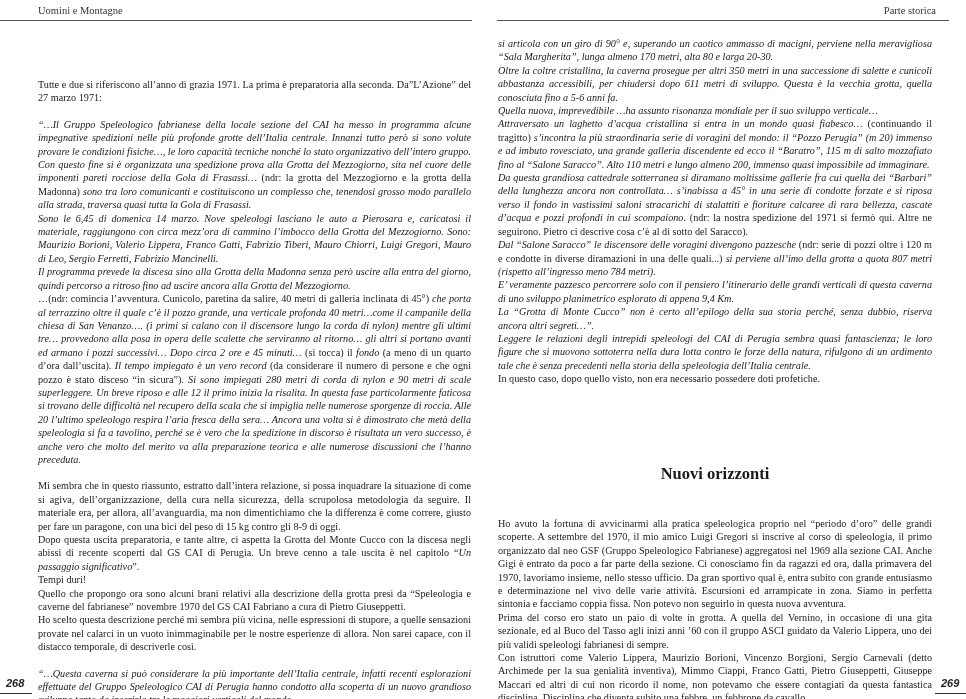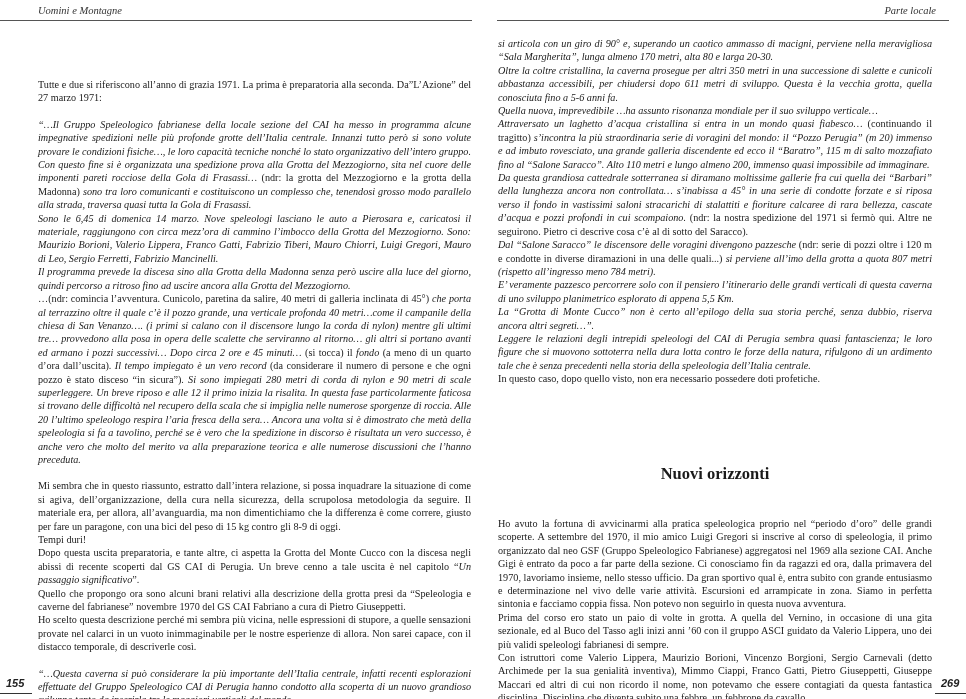--- a/index.html
+++ b/index.html
@@ -1,20 +1,20 @@
 <!DOCTYPE html>
 <html><head>
 <meta charset="utf-8">
 <style>
   html,body{margin:0;padding:0;background:#fff;}
   body{width:966px;height:699px;overflow:hidden;position:relative;font-family:"Liberation Serif","DejaVu Serif",serif;color:#1a1a1a;}
   .page{position:absolute;top:0;height:699px;}
   #left{left:0;width:483px;}
   #right{left:483px;width:483px;}
-  .running-head{position:absolute;top:5px;font-style:italic;font-size:10.5px;color:#333;}
+  .running-head{position:absolute;top:5px;font-size:10.5px;color:#333;}
   #left .running-head{left:38px;}
   #right .running-head{right:30px;}
   .head-rule{position:absolute;top:20px;height:1px;background:#555;}
   #left .head-rule{left:0;width:472px;}
   #right .head-rule{left:14px;width:452px;}
   .col{position:absolute;font-size:10.2px;line-height:13.4px;text-align:justify;}
   #left .col{left:38px;width:433px;margin-top:41px;}
   #right .col{left:15px;width:434px;}
   .col p{margin:0;}
   .it{font-style:italic;}
@@ -32,47 +32,47 @@
 <body>
 
 <div class="page" id="left">
   <div class="running-head">Uomini e Montagne</div>
   <div class="head-rule"></div>
   <div class="col" style="top:37px;">
       <p><span>Tutte e due si riferiscono all’anno di grazia 1971. La prima è preparatoria alla seconda. Da”L’Azione” del 27 marzo 1971:</span></p>
       <div class="gap"></div>
       <p><span class="it">“…Il Gruppo Speleologico fabrianese della locale sezione del CAI ha messo in programma alcune impegnative spedizioni nelle più profonde grotte dell’Italia centrale. Innanzi tutto però si sono volute provare le condizioni fisiche…, le loro capacità tecniche nonché lo stato organizzativo dell’intero gruppo. Con questo fine si è organizzata una spedizione prova alla Grotta del Mezzogiorno, sita nel cuore delle imponenti pareti rocciose della Gola di Frasassi… </span><span>(ndr: la grotta del Mezzogiorno e la grotta della Madonna) </span><span class="it">sono tra loro comunicanti e costituiscono un complesso che, tenendosi grosso modo parallelo alla strada, traversa quasi tutta la Gola di Frasassi.</span></p>
       <p><span class="it">Sono le 6,45 di domenica 14 marzo. Nove speleologi lasciano le auto a Pierosara e, caricatosi il materiale, raggiungono con circa mezz’ora di cammino l’imbocco della Grotta del Mezzogiorno. Sono: Maurizio Borioni, Valerio Lippera, Franco Gatti, Fabrizio Tiberi, Mauro Chiorri, Luigi Gregori, Mauro di Leo, Sergio Ferretti, Fabrizio Mancinelli.</span></p>
-      <p><span class="it">Il programma prevede la discesa sino alla Grotta della Madonna senza però uscire alla luce del giorno, quindi percorso a ritroso fino ad uscire ancora alla Grotta del Mezzogiorno.</span></p>
+      <p><span class="it">Il programma prevede la discesa sino alla Grotta della Madonna senza però uscire alla entra del giorno, quindi percorso a ritroso fino ad uscire ancora alla Grotta del Mezzogiorno.</span></p>
       <p><span>…(ndr: comincia l’avventura. Cunicolo, paretina da salire, 40 metri di galleria inclinata di 45°) </span><span class="it">che porta al terrazzino oltre il quale c’è il pozzo grande, una verticale profonda 40 metri…come il campanile della chiesa di San Venanzo…. </span><span class="it">(i primi si calano con il discensore lungo la corda di nylon) </span><span class="it">mentre gli ultimi tre… provvedono alla posa in opera delle scalette che serviranno al ritorno… gli altri si portano avanti ed armano i pozzi successivi… Dopo circa 2 ore e 45 minuti… </span><span>(si tocca) il </span><span class="it">fondo </span><span>(a meno di un quarto d’ora dall’uscita). </span><span class="it">Il tempo impiegato è un vero record </span><span>(da considerare il numero di persone e che ogni pozzo è stato disceso “in sicura”). </span><span class="it">Si sono impiegati 280 metri di corda di nylon e 90 metri di scale superleggere. Un breve riposo e alle 12 il primo inizia la risalita. In questa fase particolarmente faticosa si trovano delle difficoltà nel recupero della scala che si impiglia nelle numerose sporgenze di roccia. Alle 20 l’ultimo speleologo respira l’aria fresca della sera… Ancora una volta si è dimostrato che metà della speleologia si fa a tavolino, perché se è vero che la spedizione in discorso è risultata un vero successo, è anche vero che molto del merito va alla preparazione teorica e alle numerose discussioni che l’hanno preceduta.</span></p>
       <div class="gap"></div>
       <p><span>Mi sembra che in questo riassunto, estratto dall’intera relazione, si possa inquadrare la situazione di come si agiva, dell’organizzazione, della cura nella sicurezza, della scrupolosa metodologia da seguire. Il materiale era, per allora, all’avanguardia, ma non dimentichiamo che la differenza è come correre, giusto per fare un paragone, con una bici del peso di 15 kg contro gli 8-9 di oggi.</span></p>
+      <p><span>Dopo questa uscita preparatoria, e tante altre, ci aspetta la Grotta del Monte Cucco con la discesa negli abissi di recente scoperti dal GS CAI di Perugia. Un breve cenno a tale uscita è nel capitolo “</span><span class="it">Un passaggio significativo</span><span>”.</span></p>
       <p><span>Tempi duri!</span></p>
-      <p><span>Dopo questa uscita preparatoria, e tante altre, ci aspetta la Grotta del Monte Cucco con la discesa negli abissi di recente scoperti dal GS CAI di Perugia. Un breve cenno a tale uscita è nel capitolo “</span><span class="it">Un passaggio significativo</span><span>”.</span></p>
       <p><span>Quello che propongo ora sono alcuni brani relativi alla descrizione della grotta presi da “Speleologia e caverne del fabrianese” novembre 1970 del GS CAI Fabriano a cura di Pietro Giuseppetti.</span></p>
       <p><span>Ho scelto questa descrizione perché mi sembra più vicina, nelle espressioni di stupore, a quelle sensazioni provate nel calarci in un vuoto inimmaginabile per le nostre esperienze di allora. Non sarei capace, con il distacco temporale, di descriverle così.</span></p>
       <div class="gap"></div>
       <p><span class="it">“…Questa caverna si può considerare la più importante dell’Italia centrale, infatti recenti esplorazioni effettuate del Gruppo Speleologico CAI di Perugia hanno condotto alla scoperta di un nuovo grandioso sviluppo tanto da inserirla tre le maggiori verticali del mondo.</span></p>
       <p><span>(ndr: sceso il pozzo iniziale di 27 metri con la scala metallica fissa, si prosegue) </span><span class="it">…La grande galleria</span></p>
     </div>
-  <div class="folio">155</div>
+  <div class="folio">268</div>
   <div class="folio-rule"></div>
 </div>
 
 <div class="page" id="right">
-  <div class="running-head">Parte locale</div>
+  <div class="running-head">Parte storica</div>
   <div class="head-rule"></div>
   <div class="col" style="top:37px;">
       <p><span class="it">si articola con un giro di 90° e, superando un caotico ammasso di macigni, perviene nella meravigliosa “Sala Margherita”, lunga almeno 170 metri, alta 80 e larga 20-30.</span></p>
       <p><span class="it">Oltre la coltre cristallina, la caverna prosegue per altri 350 metri in una successione di salette e cunicoli abbastanza accessibili, per chiudersi dopo 611 metri di sviluppo. Questa è la vecchia grotta, quella conosciuta fino a 5-6 anni fa.</span></p>
       <p><span class="it">Quella nuova, imprevedibile …ha assunto risonanza mondiale per il suo sviluppo verticale…</span></p>
       <p><span class="it">Attraversato un laghetto d’acqua cristallina si entra in un mondo quasi fiabesco… </span><span>(continuando il tragitto) </span><span class="it">s’incontra la più straordinaria serie di voragini del mondo: il “Pozzo Perugia” (m 20) immenso e ad imbuto rovesciato, una grande galleria discendente ed ecco il “Baratro”, 115 m di salto mozzafiato fino al “Salone Saracco”. Alto 110 metri e lungo almeno 200, immenso quasi impossibile ad immaginare.</span></p>
       <p><span class="it">Da questa grandiosa cattedrale sotterranea si diramano moltissime gallerie fra cui quella dei “Barbari” della lunghezza ancora non controllata… s’inabissa a 45° in una serie di condotte forzate e si riposa verso il fondo in vastissimi saloni stracarichi di stalattiti e fioriture calcaree di rara bellezza, cascate d’acqua e pozzi profondi in cui scompaiono. </span><span>(ndr: la nostra spedizione del 1971 si fermò qui. Altre ne seguirono. Pietro ci descrive cosa c’è al di sotto del Saracco).</span></p>
       <p><span class="it">Dal “Salone Saracco” le discensore delle voragini divengono pazzesche </span><span>(ndr: serie di pozzi oltre i 120 m e condotte in diverse diramazioni in una delle quali...) </span><span class="it">si perviene all’imo della grotta a quota 807 metri (rispetto all’ingresso meno 784 metri).</span></p>
-      <p><span class="it">E’ veramente pazzesco percorrere solo con il pensiero l’itinerario delle grandi verticali di questa caverna di uno sviluppo planimetrico esplorato di appena 5,5 Km.</span></p>
+      <p><span class="it">E’ veramente pazzesco percorrere solo con il pensiero l’itinerario delle grandi verticali di questa caverna di uno sviluppo planimetrico esplorato di appena 9,4 Km.</span></p>
       <p><span class="it">La “Grotta di Monte Cucco” non è certo all’epilogo della sua storia perché, senza dubbio, riserva ancora altri segreti…”.</span></p>
       <p><span class="it">Leggere le relazioni degli intrepidi speleologi del CAI di Perugia sembra quasi fantascienza; le loro figure che si muovono sottoterra nella dura lotta contro le forze della natura, rifulgono di un ardimento tale che è senza precedenti nella storia della speleologia dell’Italia centrale.</span></p>
       <p><span>In questo caso, dopo quello visto, non era necessario possedere doti profetiche.</span></p>
     </div>
   <div class="col" style="top:448px;">
     <h2 class="section-title">Nuovi orizzonti</h2>
     <div class="gap-sm"></div>
     <div style="margin-top:10px;font-family:Liberation Serif, serif;">
         <p><span>Ho avuto la fortuna di avvicinarmi alla pratica speleologica proprio nel “periodo d’oro” delle grandi scoperte. A settembre del 1970, il mio amico Luigi Gregori si inscrive al corso di speleologia, il primo organizzato dal neo GSF (Gruppo Speleologico Fabrianese) aggregatosi nel 1969 alla sezione CAI. Anche Gigi è entrato da poco a far parte della sezione. Ci conosciamo fin da ragazzi ed ora, dalla primavera del 1970, lavoriamo insieme, nello stesso ufficio. Da gran sportivo qual è, entra subito con grande entusiasmo e determinazione nel vivo delle varie attività. Escursioni ed arrampicate in zona. Siamo in perfetta sintonia e facciamo coppia fissa. Non potevo non seguirlo in questa nuova avventura.</span></p>
         <p><span>Prima del corso ero stato un paio di volte in grotta. A quella del Vernino, in occasione di una gita sezionale, ed al Buco del Tasso agli inizi anni ’60 con il gruppo ASCI guidato da Valerio Lippera, uno dei più validi speleologi fabrianesi di sempre.</span></p>

